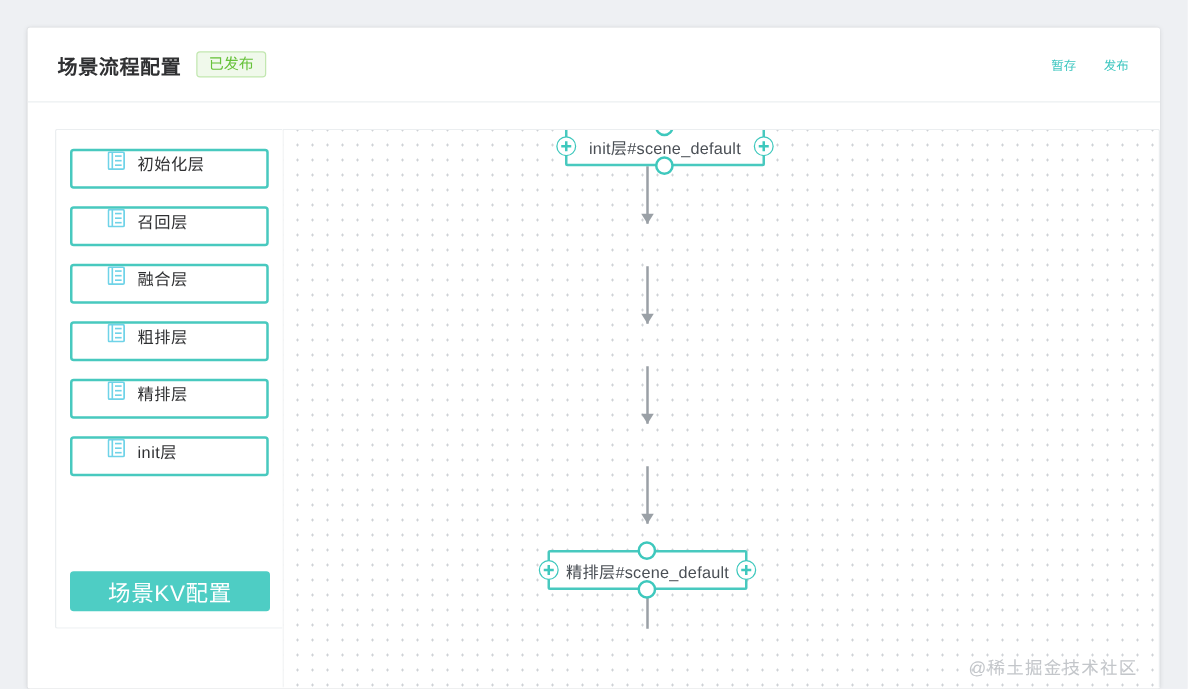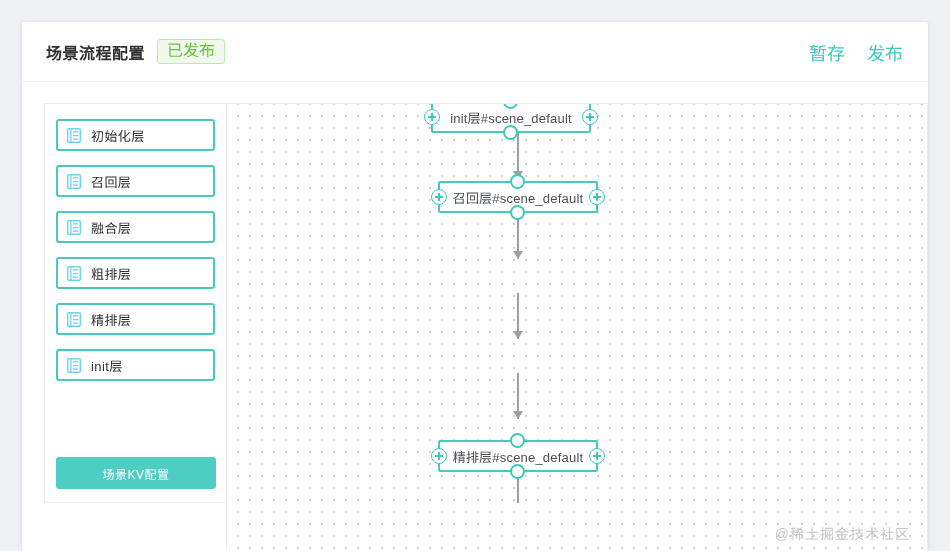--- a/index.html
+++ b/index.html
@@ -48,39 +48,39 @@
 
   .page-title {
     font-size: 16px;
     font-weight: bold;
     color: #303133;
     letter-spacing: 0.5px;
     white-space: nowrap;
   }
 
   .status-badge {
-    font-size: 16px;
+    font-size: 12px;
     color: #67c23a;
     background: #f0f9eb;
     border: 1px solid #c2e7b0;
     border-radius: 3px;
     padding: 3px 9px 4px 9px;
     line-height: 1;
     white-space: nowrap;
   }
 
   .header-right {
     margin-left: auto;
     display: flex;
     align-items: center;
     gap: 20px;
   }
 
   .header-action {
-    font-size: 18px;
+    font-size: 10px;
     color: #3fc7c0;
     background: none;
     border: none;
     cursor: pointer;
     white-space: nowrap;
     font-family: inherit;
     padding: 2px 1px;
   }
 
   
@@ -106,22 +106,22 @@
     flex-direction: column;
   }
 
   .layer-item {
     height: 32px;
     margin-bottom: 14px;
     border: 2px solid #48c9bf;
     border-radius: 3px;
     background: #ffffff;
     display: flex;
-    align-items: center;
-    padding-left: 9px;
+    align-items: flex-start;
+    padding-left: 28px;
     gap: 10px;
     cursor: pointer;
     user-select: none;
   }
 
   .layer-icon { width: 14px; height: 15px; flex: 0 0 14px; display: block; }
 
   .layer-label {
     font-size: 13px;
     color: #303133;
@@ -132,21 +132,21 @@
   .kv-button {
     position: absolute;
     left: 11px;
     bottom: 13px;
     width: 160px;
     height: 32px;
     background: #4ecdc4;
     border: none;
     border-radius: 3px;
     color: #ffffff;
-    font-size: 12px;
+    font-size: 18px;
     font-family: inherit;
     letter-spacing: 0.5px;
     cursor: pointer;
   }
 
   
   .flow-canvas {
     position: relative;
     flex: 1 1 auto;
     height: 447px;
@@ -354,35 +354,28 @@
             <div class="edge-arrow" style="top:38px;"></div>
           </div>
           <div class="flow-edge" style="left:290px; top:269px;">
             <div class="edge-line" style="height:46px;"></div>
             <div class="edge-arrow" style="top:38px;"></div>
           </div>
           <div class="flow-edge" style="left:290px; top:349px;">
             <div class="edge-line" style="height:50px;"></div>
           </div>
 
-          <div class="flow-node" style="left:204px; top:-3px;">
+          <div class="flow-node" style="left:225px; top:-3px;">
             <span class="flow-node-label">init层#scene_default</span>
             <span class="port-circle port-top"></span>
             <span class="port-circle port-bottom"></span>
             <span class="port-plus port-left"></span>
             <span class="port-plus port-right"></span>
           </div>
 
-          <div class="flow-node" style="left:211px; top:77px;">
-            <span class="flow-node-label">召回层#scene_default</span>
-            <span class="port-circle port-top"></span>
-            <span class="port-circle port-bottom"></span>
-            <span class="port-plus port-left"></span>
-            <span class="port-plus port-right"></span>
-          </div>
 
 
 
           <div class="flow-node" style="left:211px; top:336px;">
             <span class="flow-node-label">精排层#scene_default</span>
             <span class="port-circle port-top"></span>
             <span class="port-circle port-bottom"></span>
             <span class="port-plus port-left"></span>
             <span class="port-plus port-right"></span>
           </div>

